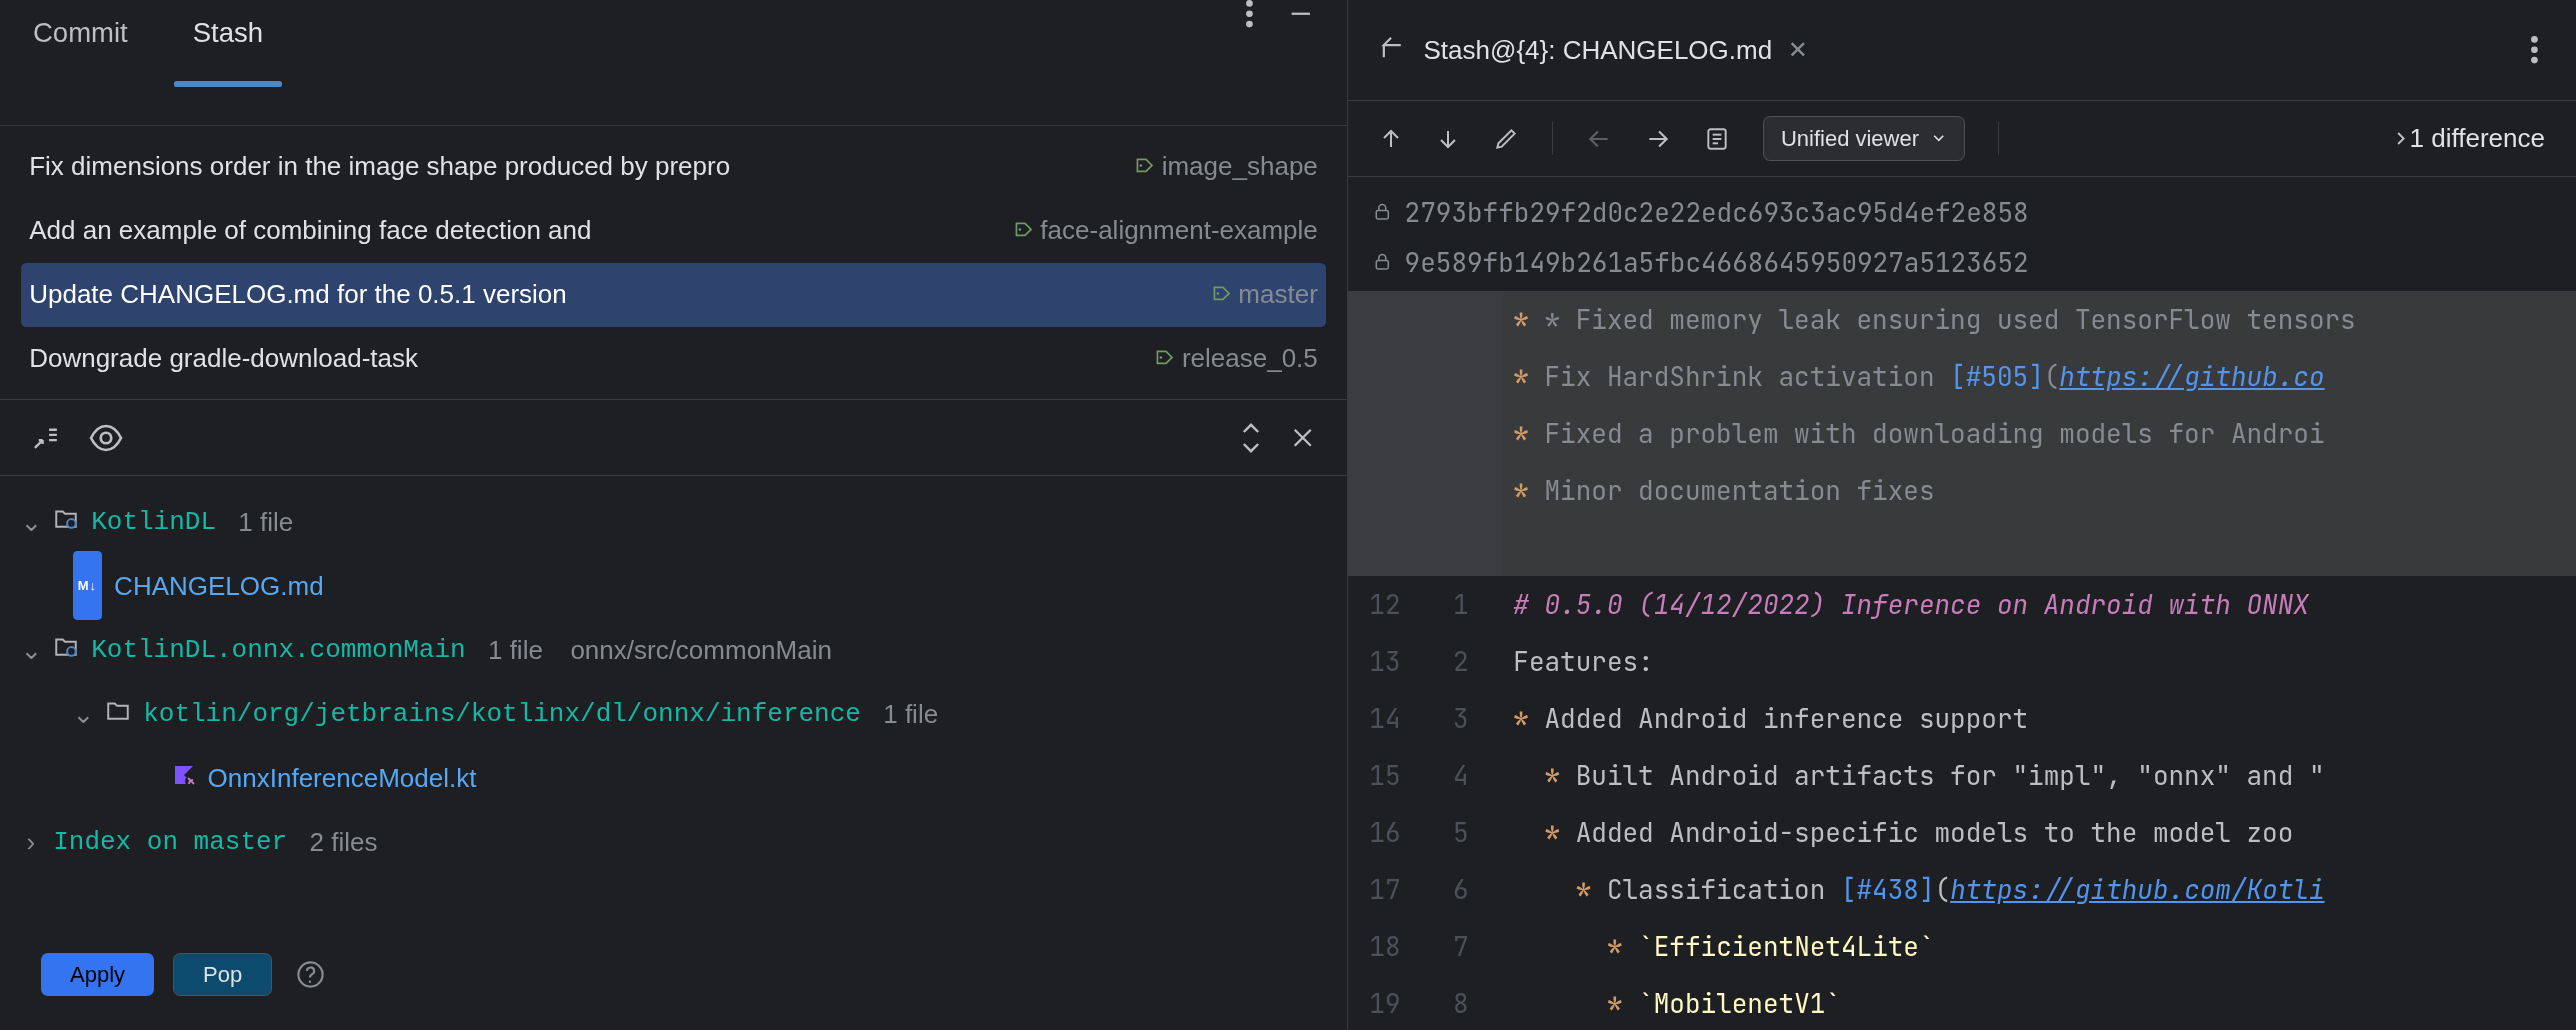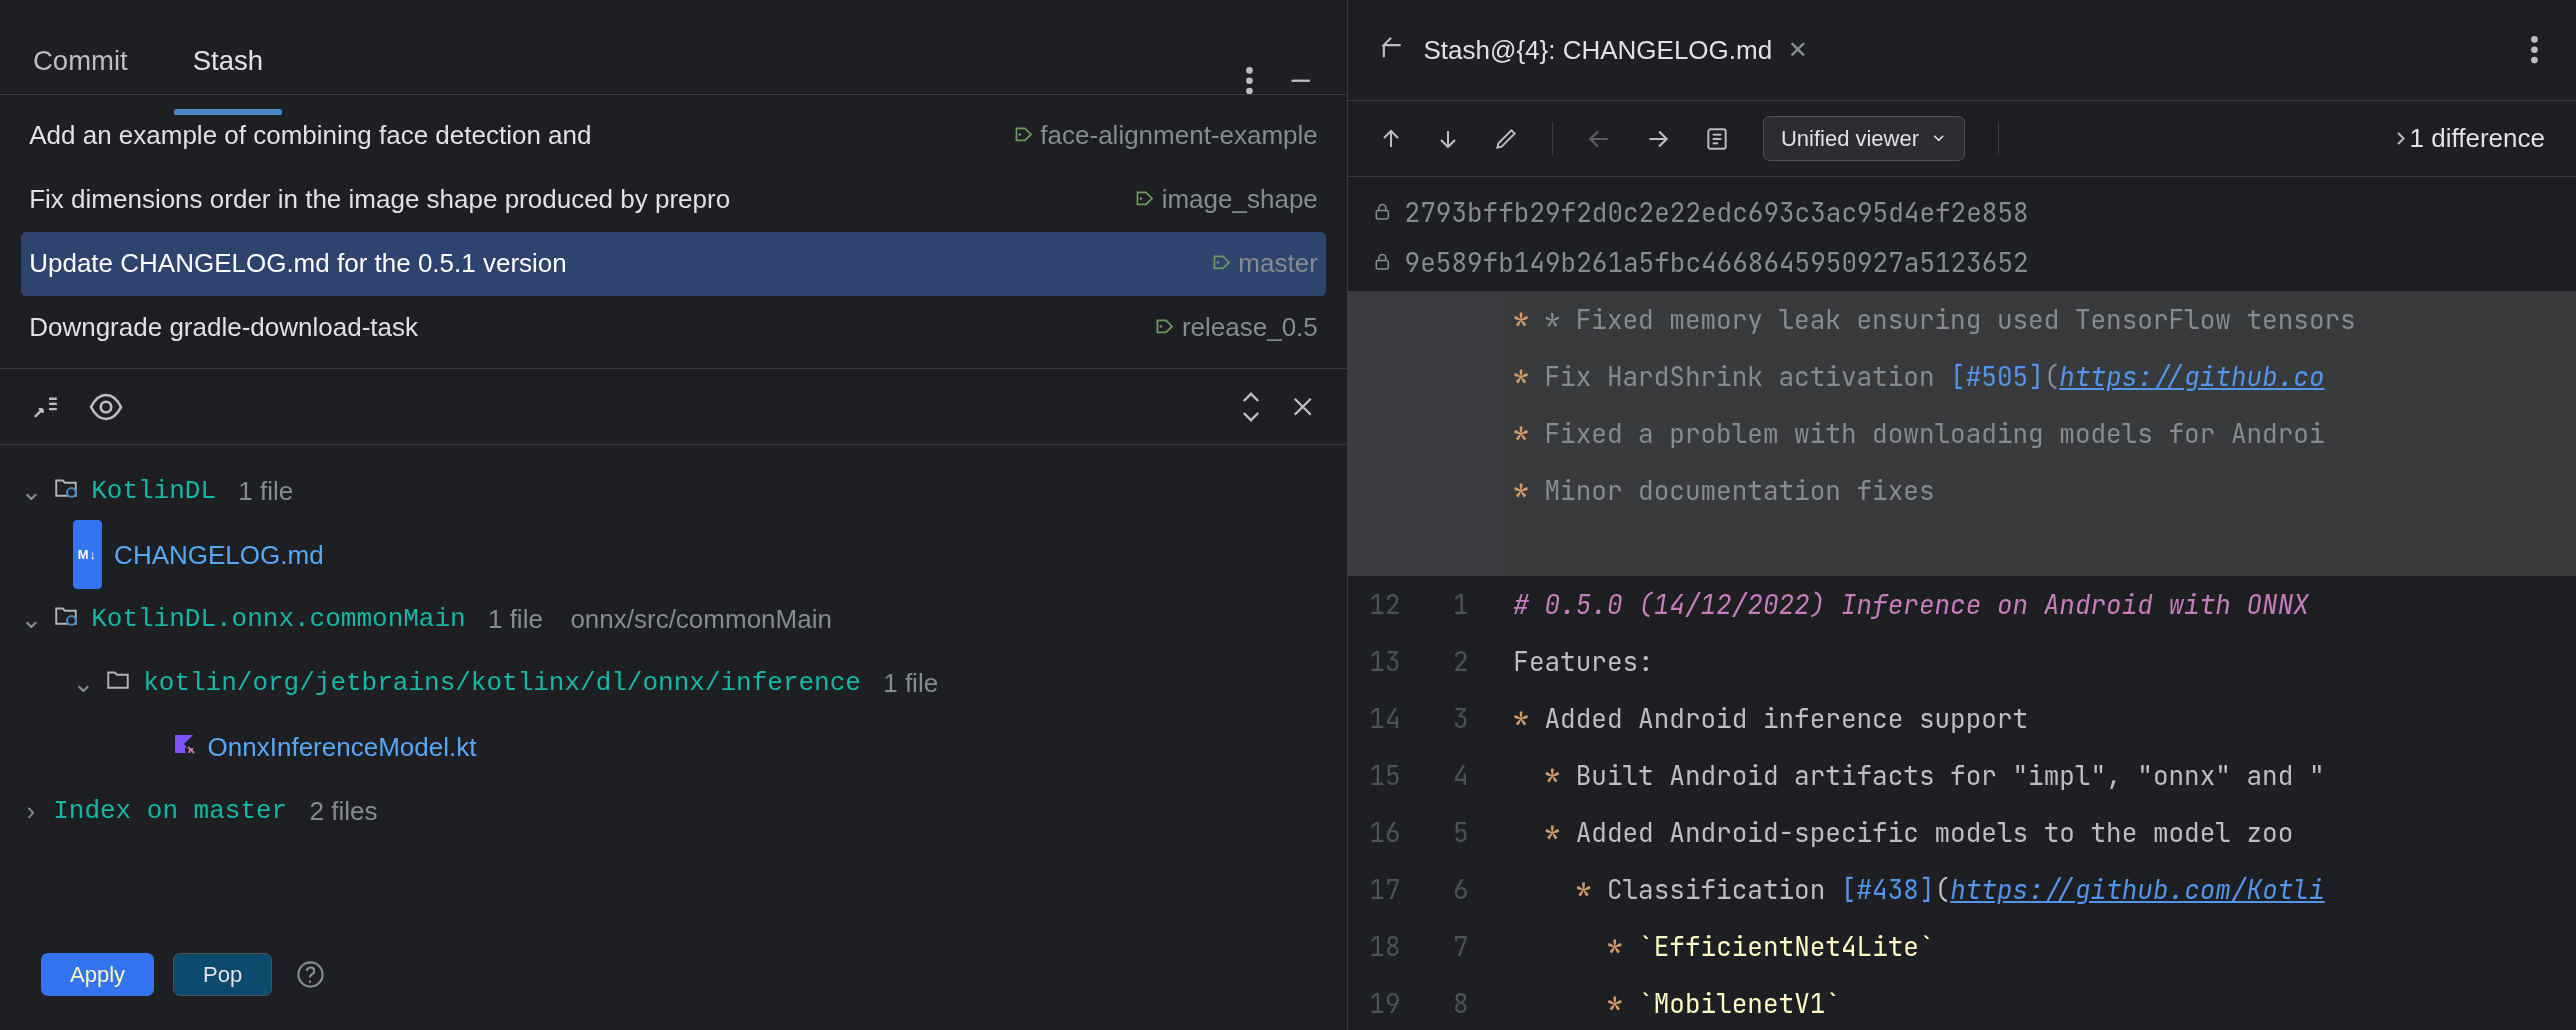--- a/index.html
+++ b/index.html
@@ -10,21 +10,21 @@
   font-size: 22px;
   display: flex;
   width: 2576px;
   height: 1030px;
   overflow: hidden;
 }
 .left-panel { width: 1348px; display: flex; flex-direction: column; border-right: 0.9px solid #393b40; }
 .right-panel { flex: 1; display: flex; flex-direction: column; }
 
 
-.tab-row { display: flex; align-items: flex-end; height: 95px; padding: 0 33px; border-bottom: 0.9px solid #393b40; }
+.tab-row { display: flex; align-items: flex-start; height: 126px; padding: 0 33px; border-bottom: 0.9px solid #393b40; }
 .tabs { display: flex; gap: 65px; font-size: 27.5px; }
 .tab { color: #bcbec4; cursor: pointer; position: relative; padding: 17px 0; }
 .tab.active { color: #dfe1e5; }
 .tab.active::after { content: ""; position: absolute; left: -19px; right: -19px; bottom: -20.6px; height: 5.2px; background: #4a88c7; border-radius: 2.6px; }
 .tab-actions { margin-left: auto; display: flex; gap: 34px; align-items: center; }
 .icon-btn { display: inline-flex; align-items: center; justify-content: center; cursor: pointer; color: #bcbec4; }
 .icon-btn svg { stroke: currentColor; fill: none; }
 
 
 .commit-list { padding: 8.6px 20.6px; }
@@ -48,21 +48,21 @@
 .tree-folder-label { color: #14b8a6; font-family: Liberation Mono, monospace; }
 .tree-meta { color: #868a91; margin-left: 10.3px; }
 .tree-path { color: #868a91; margin-left: 15.5px; }
 .tree-file-link { color: #56a8f5; }
 .folder-icon { color: #b0b3b8; }
 .md-badge { background: #3574f0; color: #fff; font-size: 13px; font-weight: 700; padding: 2.6px 5.2px; border-radius: 4.3px; letter-spacing: 0.9px;}
 
 
 .bottom-bar { display: flex; align-items: center; gap: 19px; padding: 24px 41px 34px 41px; }
 .btn { display: inline-flex; align-items: center; justify-content: center; height: 43px; padding: 0 29px; border-radius: 6.9px; font-size: 22px; cursor: pointer; }
-.btn-primary { background: #3574f0; color: #fef9c3; }
+.btn-primary { background: #3574f0; color: #000000; }
 .btn-secondary { background: #0c4a6e; border: 1.7px solid #4e5157; color: #dfe1e5; }
 .help-icon { color: #868a91; margin-left: 5.2px; }
 
 
 .editor-tab-row { display: flex; align-items: center; height: 101px; border-bottom: 0.9px solid #393b40; text-align: right; }
 .editor-tab { display: flex; align-items: center; gap: 15.5px; padding: 0 24px 0 31px; height: 100%; }
 .editor-tab-label { font-size: 26px; color: #dfe1e5; }
 .close-x { color: #868a91; font-size: 24px; }
 .editor-tab-row .spacer { flex: 1; }
 .editor-more { padding-right: 38px; }
@@ -117,37 +117,37 @@
       <span class="icon-btn">
         <svg width="27.5" height="27.5" viewBox="0 0 24 24" stroke-width="2">
             <line x1="4" y1="12" x2="20" y2="12"></line>
           </svg>
       </span>
     </div>
   </div>
 
   <div class="commit-list">
     <div class="commit-row">
+      <span class="commit-msg">Fix dimensions order in the image shape produced by prepro</span>
+      <span class="commit-tag">
+        <svg width="20.6" height="20.6" viewBox="0 0 24 24" stroke-width="2" fill="none">
+            <path d="M4 4 L14 4 L21 11 L14 18 L4 18 Z"></path>
+            <circle cx="8" cy="11" r="1.5" fill="currentColor" stroke="none"></circle>
+          </svg>
+        <span>image_shape</span>
+      </span>
+    </div>
+    <div class="commit-row">
       <span class="commit-msg">Add an example of combining face detection and </span>
       <span class="commit-tag">
         <svg width="20.6" height="20.6" viewBox="0 0 24 24" stroke-width="2" fill="none">
             <path d="M4 4 L14 4 L21 11 L14 18 L4 18 Z"></path>
             <circle cx="8" cy="11" r="1.5" fill="currentColor" stroke="none"></circle>
           </svg>
         <span>face-alignment-example</span>
-      </span>
-    </div>
-    <div class="commit-row">
-      <span class="commit-msg">Fix dimensions order in the image shape produced by prepro</span>
-      <span class="commit-tag">
-        <svg width="20.6" height="20.6" viewBox="0 0 24 24" stroke-width="2" fill="none">
-            <path d="M4 4 L14 4 L21 11 L14 18 L4 18 Z"></path>
-            <circle cx="8" cy="11" r="1.5" fill="currentColor" stroke="none"></circle>
-          </svg>
-        <span>image_shape</span>
       </span>
     </div>
     <div class="commit-row selected">
       <span class="commit-msg">Update CHANGELOG.md for the 0.5.1 version</span>
       <span class="commit-tag">
         <svg width="20.6" height="20.6" viewBox="0 0 24 24" stroke-width="2" fill="none">
             <path d="M4 4 L14 4 L21 11 L14 18 L4 18 Z"></path>
             <circle cx="8" cy="11" r="1.5" fill="currentColor" stroke="none"></circle>
           </svg>
         <span>master</span>

